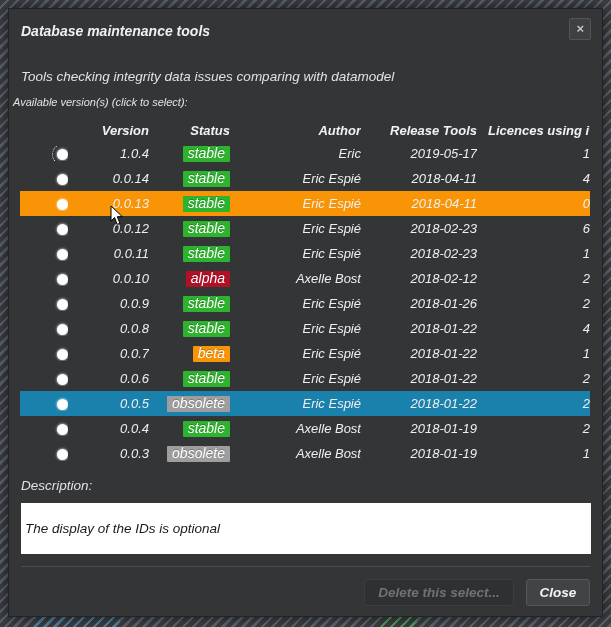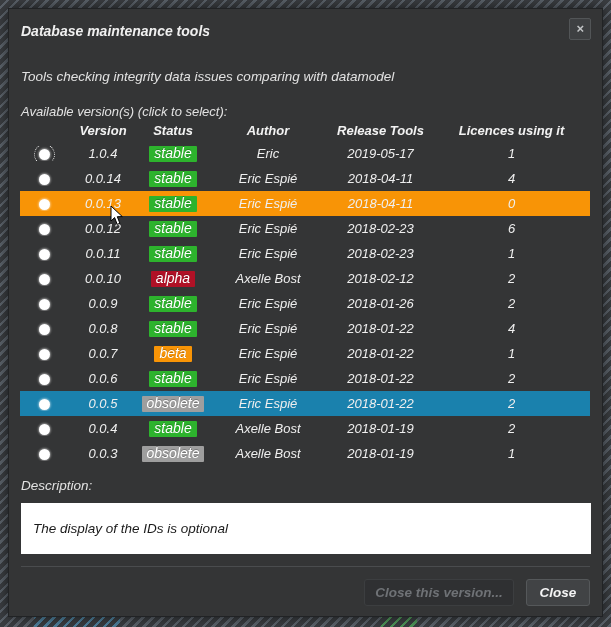--- a/index.html
+++ b/index.html
@@ -31,28 +31,28 @@
     position: absolute; left: 12px; top: 14px;
     font-size: 14px; font-weight: bold; color: #f0f0f0;
   }
   .close-btn {
     position: absolute; top: 9px; right: 11px; width: 22px; height: 22px;
     background: #3e4042; border: 1px solid #525557; border-radius: 2px;
     color: #c3c5c7; font-weight: bold; font-size: 13px; line-height: 20px;
     text-align: center; cursor: pointer;
   }
   .intro { position: absolute; left: 12px; top: 60px; font-size: 13.5px; color: #e2e2e2; }
-  .versions-label { position: absolute; left: 12px; top: 87px; font-size: 13px; color: #e2e2e2; margin-top: 8px; }
+  .versions-label { position: absolute; left: 4px; top: 87px; font-size: 11px; color: #e2e2e2; }
 
   
   .vtable { position: absolute; left: 11px; top: 110px; width: 570px; }
   .trow, .thead {
     display: grid;
     grid-template-columns: 48px 70px 70px 120px 105px 1fr;
-    align-items: center; text-align: center;
+    align-items: center; text-align: right; gap: 11px;
   }
   .thead { height: 22px; font-weight: bold; font-size: 13px; color: #f2f2f2; }
   .trow { height: 25px; font-size: 13px; color: #efefef; cursor: pointer; }
   .cell { overflow: hidden; white-space: nowrap; }
   .radio {
     display: inline-block; width: 11px; height: 11px; border-radius: 50%;
     background: #ffffff; box-shadow: 0 0 2px 1px rgba(255,255,255,.45);
     vertical-align: middle;
   }
   .radio.focused { outline: 1px dotted #ffffff; outline-offset: 4px; }
@@ -60,21 +60,21 @@
     display: inline-block; padding: 2px 5px 3px; border-radius: 1px;
     font-size: 14px; line-height: 11px; color: #ffffff;
     text-shadow: 0 -1px 0 rgba(0,0,0,.25);
   }
 
   
   .desc-label { position: absolute; left: 12px; top: 469px; font-size: 13.5px; color: #e2e2e2; }
   .desc-box {
     position: absolute; left: 12px; top: 494px; width: 570px; height: 51px;
     background: #ffffff; color: #1a1a1a; font-size: 13.5px;
-    padding: 18px 12px; line-height: 16px;
+    padding: 18px 4px; line-height: 16px;
   }
   .divider { position: absolute; left: 12px; right: 12px; top: 557px; height: 1px; background: #4a4c4e; }
 
   
   .btn {
     position: absolute; top: 570px; height: 27px;
     font-family: "Liberation Sans", sans-serif;
     font-size: 13.5px; font-weight: bold; border-radius: 3px;
     text-align: center; line-height: 25px;
   }
@@ -234,19 +234,19 @@
     <div class="cell c-date">2018-01-19</div>
     <div class="cell c-lic">1</div>
   </div>
 </div>
   </div>
 
   <div class="desc-label">Description:</div>
   <div class="desc-box">The display of the IDs is optional</div>
 
   <div class="divider"></div>
-  <div class="btn btn-delete">Close this version...</div>
+  <div class="btn btn-delete">Delete this select...</div>
   <div class="btn btn-close">Close</div>
 </div>
 
 <svg class="cursor" width="14" height="21" viewBox="0 0 14 21">
   <path d="M1,1 L1,16 L4.6,12.6 L7.2,19.4 L9.9,18.3 L7.3,11.7 L12.3,11.6 Z" fill="#ffffff" stroke="#000000" stroke-width="1"></path>
 </svg>
 
 </body></html>

